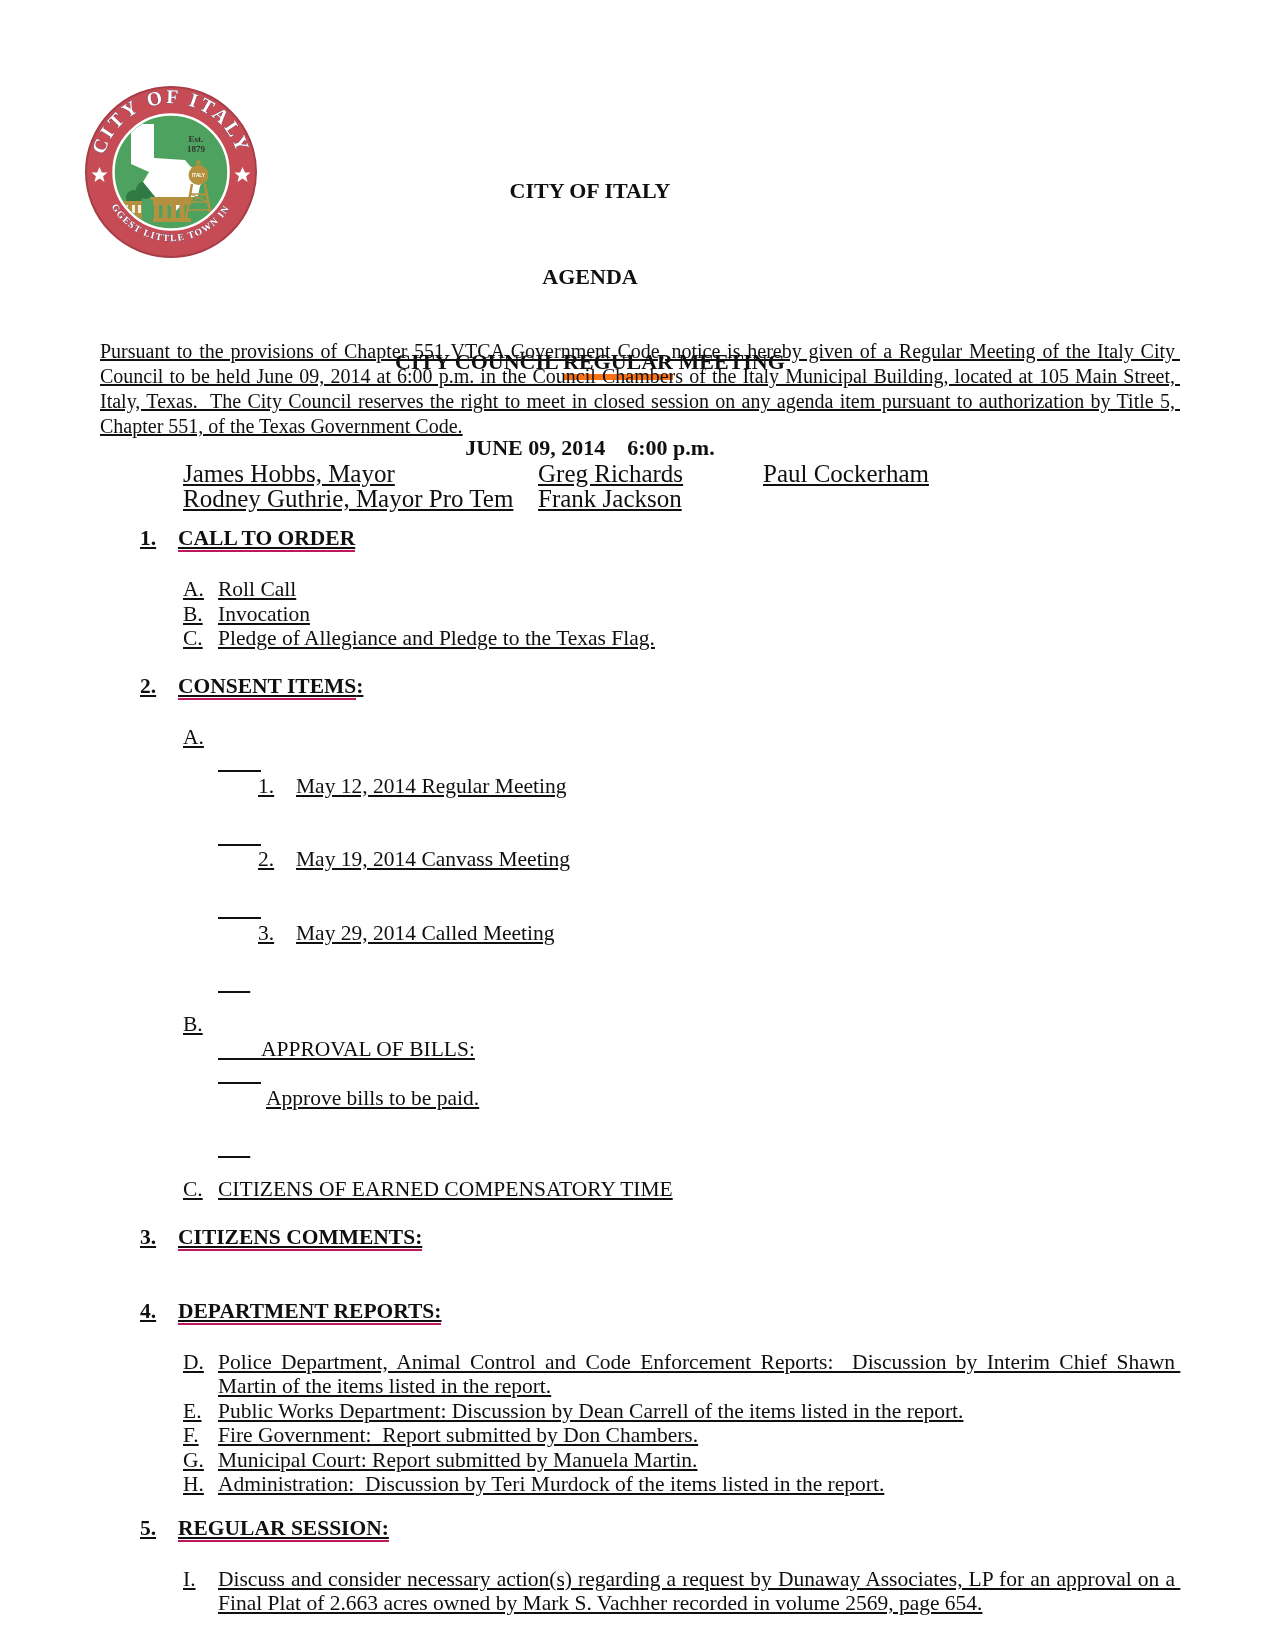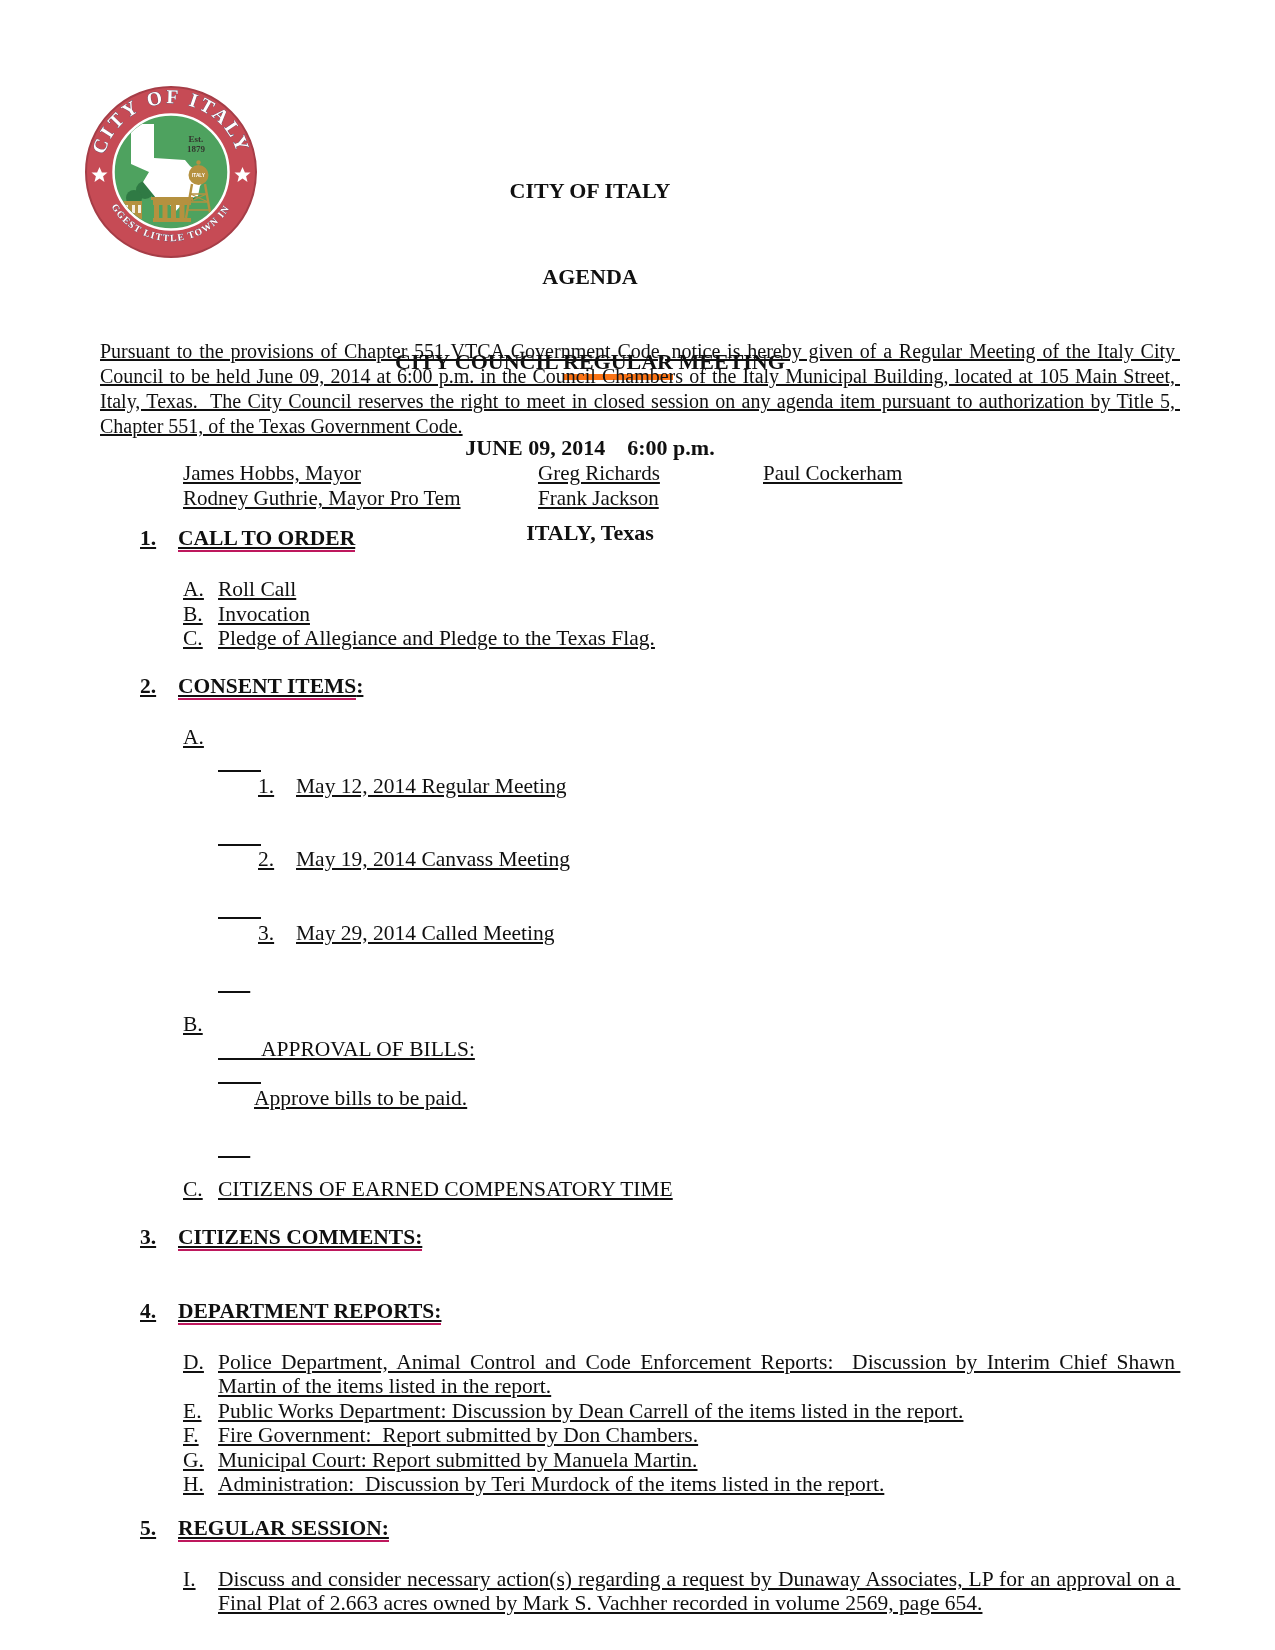--- a/index.html
+++ b/index.html
@@ -11,35 +11,35 @@
   .seal{position:absolute;left:84px;top:85px;width:174px;height:174px;}
   
   .doc-title{
     position:absolute;left:50px;top:120px;width:1080px;text-align:center;
     font-weight:bold;font-size:22px;line-height:28.5px;white-space:pre-wrap;
   }
   .doc-title .uline{border-bottom:6px solid #f97316;padding-bottom:0px;}
   
   .body{position:absolute;left:100px;top:0;width:1075px;padding-top:339px;box-sizing:content-box;text-decoration:underline;}
   .intro{font-size:20px;line-height:25px;text-align:justify;white-space:pre-wrap;margin:0 0 22px 0;}
-  .names{margin:0 0 14px 83px;font-size:21px;line-height:25px;}
+  .names{margin:0 0 14px 83px;font-size:25px;line-height:25px;}
   .nrow{display:flex;}
   .nc1{width:355px;flex:none;}
   .nc2{width:225px;flex:none;}
   .nc3{flex:1;}
   .sechead{display:flex;font-size:21.5px;line-height:26px;font-weight:bold;margin:0 0 26px 0;}
   .snum{width:38px;margin-left:40px;flex:none;}
   .u{border-bottom:2px solid #be185d;}
   .item{display:flex;font-size:21.5px;line-height:24.5px;margin:0;}
   .ltr{width:35px;margin-left:83px;flex:none;}
   .itext{flex:1;white-space:pre-wrap;}
   .just{text-align:justify;}
   .sub{display:flex;}
   .subnum{width:38px;margin-left:40px;flex:none;}
-  .bills{margin-left:36px;}
+  .bills{margin-left:48px;}
   .mt18{margin-top:18px;}
   .mt22{margin-top:22px;}
   .mt48{margin-top:48px;}
 </style>
 </head>
 <body>
 
 <div class="page">
 
   <svg class="seal" viewBox="-87 -87 174 174" aria-hidden="true">
@@ -108,21 +108,20 @@
     <text font-size="9.6" font-weight="bold" fill="#ffffff" stroke="#3a4668" stroke-width="0.35" paint-order="stroke" letter-spacing="1.3" font-family="Liberation Serif, serif">
       <textPath href="#botArc" startOffset="50%" text-anchor="middle">THE BIGGEST LITTLE TOWN IN TEXAS</textPath>
     </text>
   </svg>
 
   <div class="doc-title">
     <div>CITY OF ITALY</div>
     <div>AGENDA</div>
     <div><span>CITY COUNCIL </span><span class="uline">REGULAR</span><span> MEETING</span></div>
     <div>JUNE 09, 2014    6:00 p.m.</div>
-    <div>ITALY, Texas</div>
   </div>
 
   <div class="body">
 
     <p class="intro">Pursuant to the provisions of Chapter 551 VTCA Government Code, notice is hereby given of a Regular Meeting of the Italy City Council to be held June 09, 2014 at 6:00 p.m. in the Council Chambers of the Italy Municipal Building, located at 105 Main Street, Italy, Texas.  The City Council reserves the right to meet in closed session on any agenda item pursuant to authorization by Title 5, Chapter 551, of the Texas Government Code.</p>
 
     <div class="names">
       <div class="nrow">
         <span class="nc1">James Hobbs, Mayor</span>
         <span class="nc2">Greg Richards</span>

